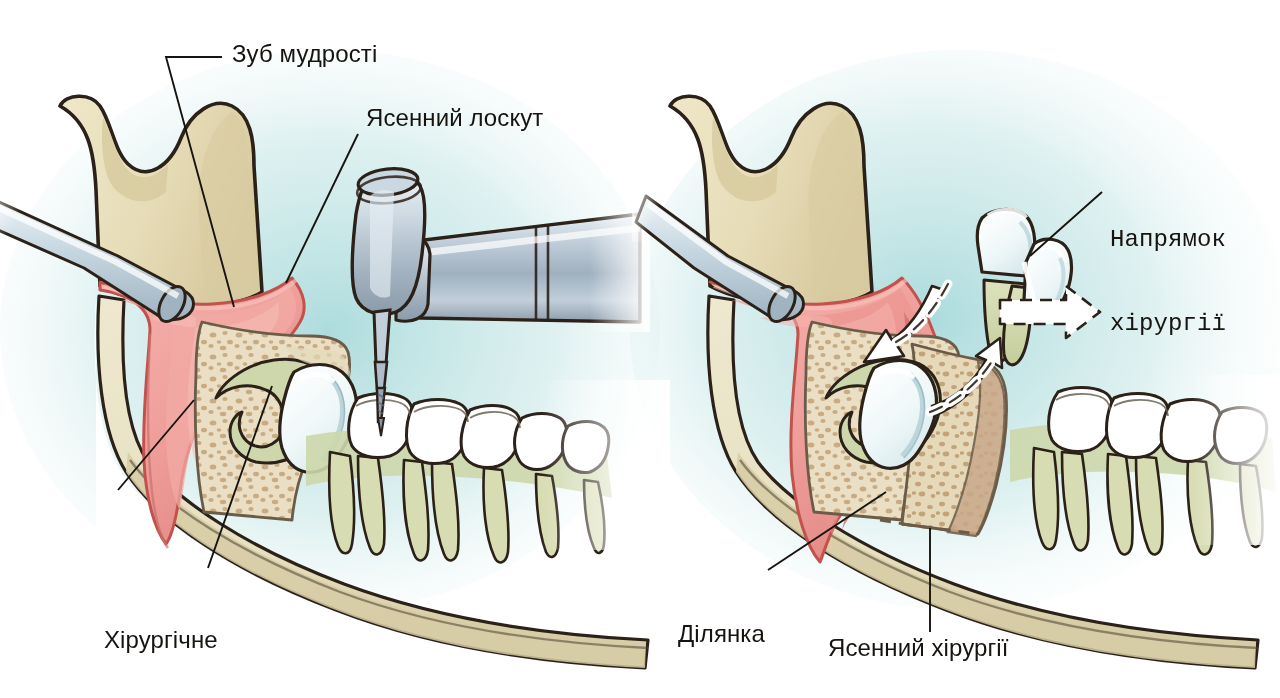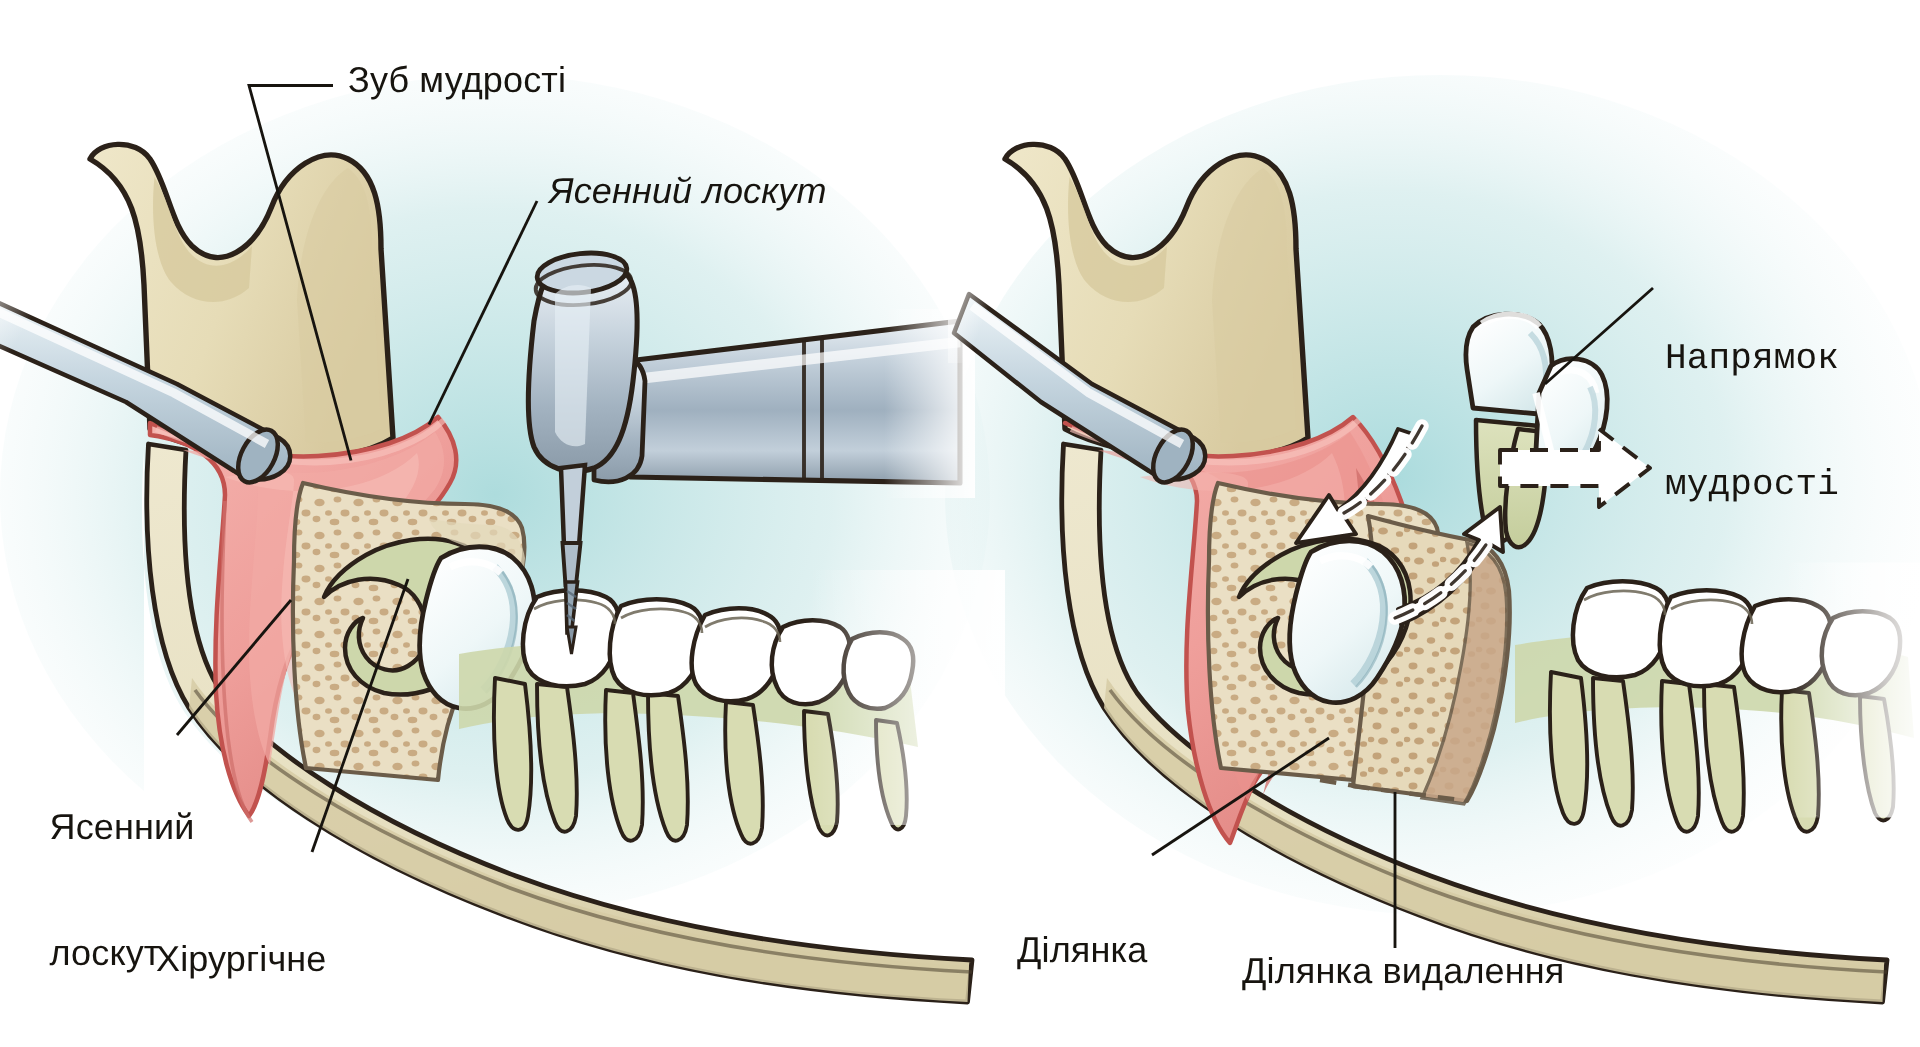--- a/index.html
+++ b/index.html
@@ -426,37 +426,33 @@
     <g fill="none" stroke="#17140f" stroke-width="1.9">
       <path d="M1102 192 L1030 256"></path>
       <path d="M768 570 L886 492"></path>
       <path d="M930 632 L930 528"></path>
     </g>
   </g>
 </svg>
 
 <div class="lbl" style="left:232px;top:40px;">Зуб мудрості</div>
 
-<div class="lbl" style="left:366px;top:114px;font-style:italic;">Ясенний лоскут</div>
-
-<div class="lbl" style="left:33px;top:482px;">
-  <div>Ясенний</div>
-  <div>лоскут</div>
-</div>
+<div class="lbl" style="left:366px;top:104px;">Ясенний лоскут</div>
+
 
 <div class="lbl" style="left:104px;top:570px;">
   <div>Хірургічне</div>
   
 </div>
 
 <div class="lbl" style="left:1110px;top:170px;font-family:Liberation Mono, monospace;">
   <div>Напрямок</div>
-  <div>мудрості</div>
+  <div>хірургії</div>
 </div>
 
 <div class="lbl" style="left:678px;top:564px;">
   <div>Ділянка</div>
   
 </div>
 
-<div class="lbl" style="left:828px;top:634px;">Ділянка видалення</div>
+<div class="lbl" style="left:828px;top:634px;">Ясенний хірургії</div>
 
 </div>
 
 </body></html>

